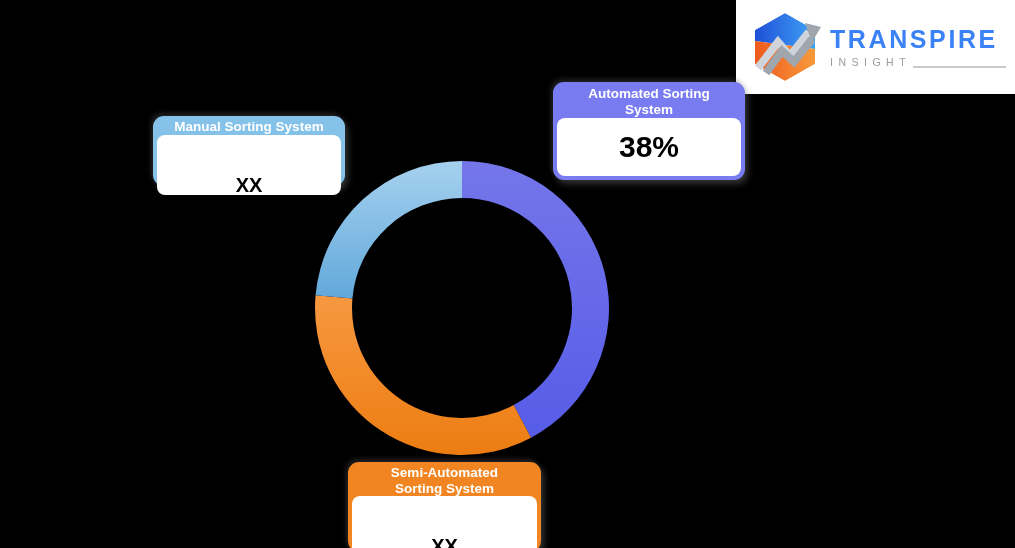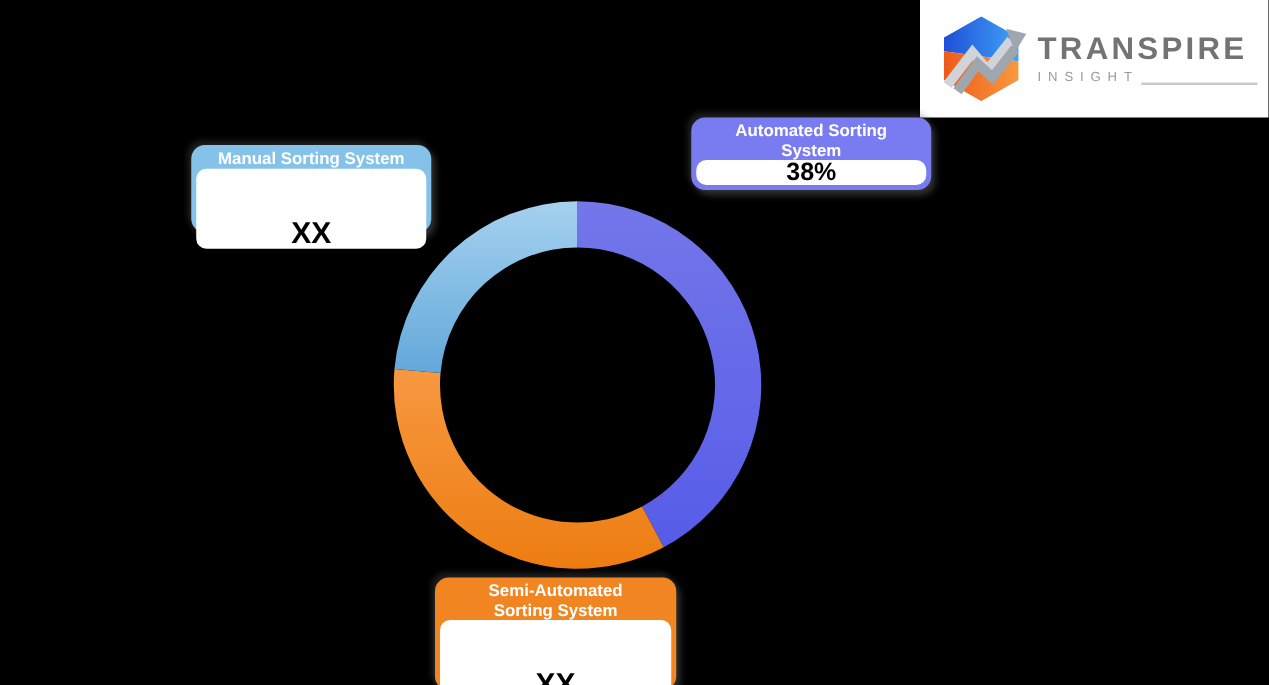--- a/index.html
+++ b/index.html
@@ -10,21 +10,21 @@
 
   
   .logo-card{
     position:absolute;left:736px;top:0;width:279px;height:94px;
     background:#ffffff;display:flex;align-items:center;
     box-sizing:border-box;padding-left:13px;
   }
   .logo-icon{flex:0 0 auto;}
   .brand-text{display:flex;flex-direction:column;margin-left:9px;width:176px;}
   .brand-name{
-    font-size:25px;font-weight:700;letter-spacing:2.6px;color:#737373;line-height:26px;white-space:nowrap;
+    font-size:25px;font-weight:700;letter-spacing:2.6px;color:#3b82f6;line-height:26px;white-space:nowrap;
   }
   .brand-sub-row{display:flex;align-items:flex-end;margin-top:4px;}
   .brand-sub{font-size:10.5px;font-weight:500;letter-spacing:5.5px;color:#9a9a9a;white-space:nowrap;}
   .brand-line{flex:1;height:2px;background:#c9c9c9;margin-left:2px;}
 
   
   .donut{position:absolute;left:312px;top:158px;width:300px;height:300px;}
 
   
   .callout{
@@ -39,24 +39,24 @@
   }
   .callout--one .callout-title{height:28px;}
   .callout--two .callout-title{height:33px;}
   .callout--two .callout-title span{max-width:155px;}
   .callout-body{
     flex:1;background:#ffffff;border-radius:8px;margin:0 1px 1px 1px;
     display:flex;align-items:center;justify-content:center;
   }
   .callout-value{font-weight:700;color:#000000;line-height:1;}
   #callout-manual   {left:153px;top:116px;width:192px;height:70px;}
-  #callout-automated{left:553px;top:94px; width:192px;height:58px;}
+  #callout-automated{left:553px;top:82px; width:192px;height:98px;}
   #callout-semi     {left:348px;top:462px;width:193px;height:90px;}
-  #callout-manual .callout-value, #callout-semi .callout-value{font-size:24px;margin-top:40px;}
-  #callout-automated .callout-value{font-size:20px;}
+  #callout-manual .callout-value, #callout-semi .callout-value{font-size:20px;margin-top:40px;}
+  #callout-automated .callout-value{font-size:30px;}
 </style>
 </head>
 <body>
 
 <div id="app">
 
   <div class="logo-card">
     <svg class="logo-icon" width="72" height="72" viewBox="0 0 72 72">
       <defs>
         <linearGradient id="lg-blue" x1="0" y1="0" x2="1" y2="0">

